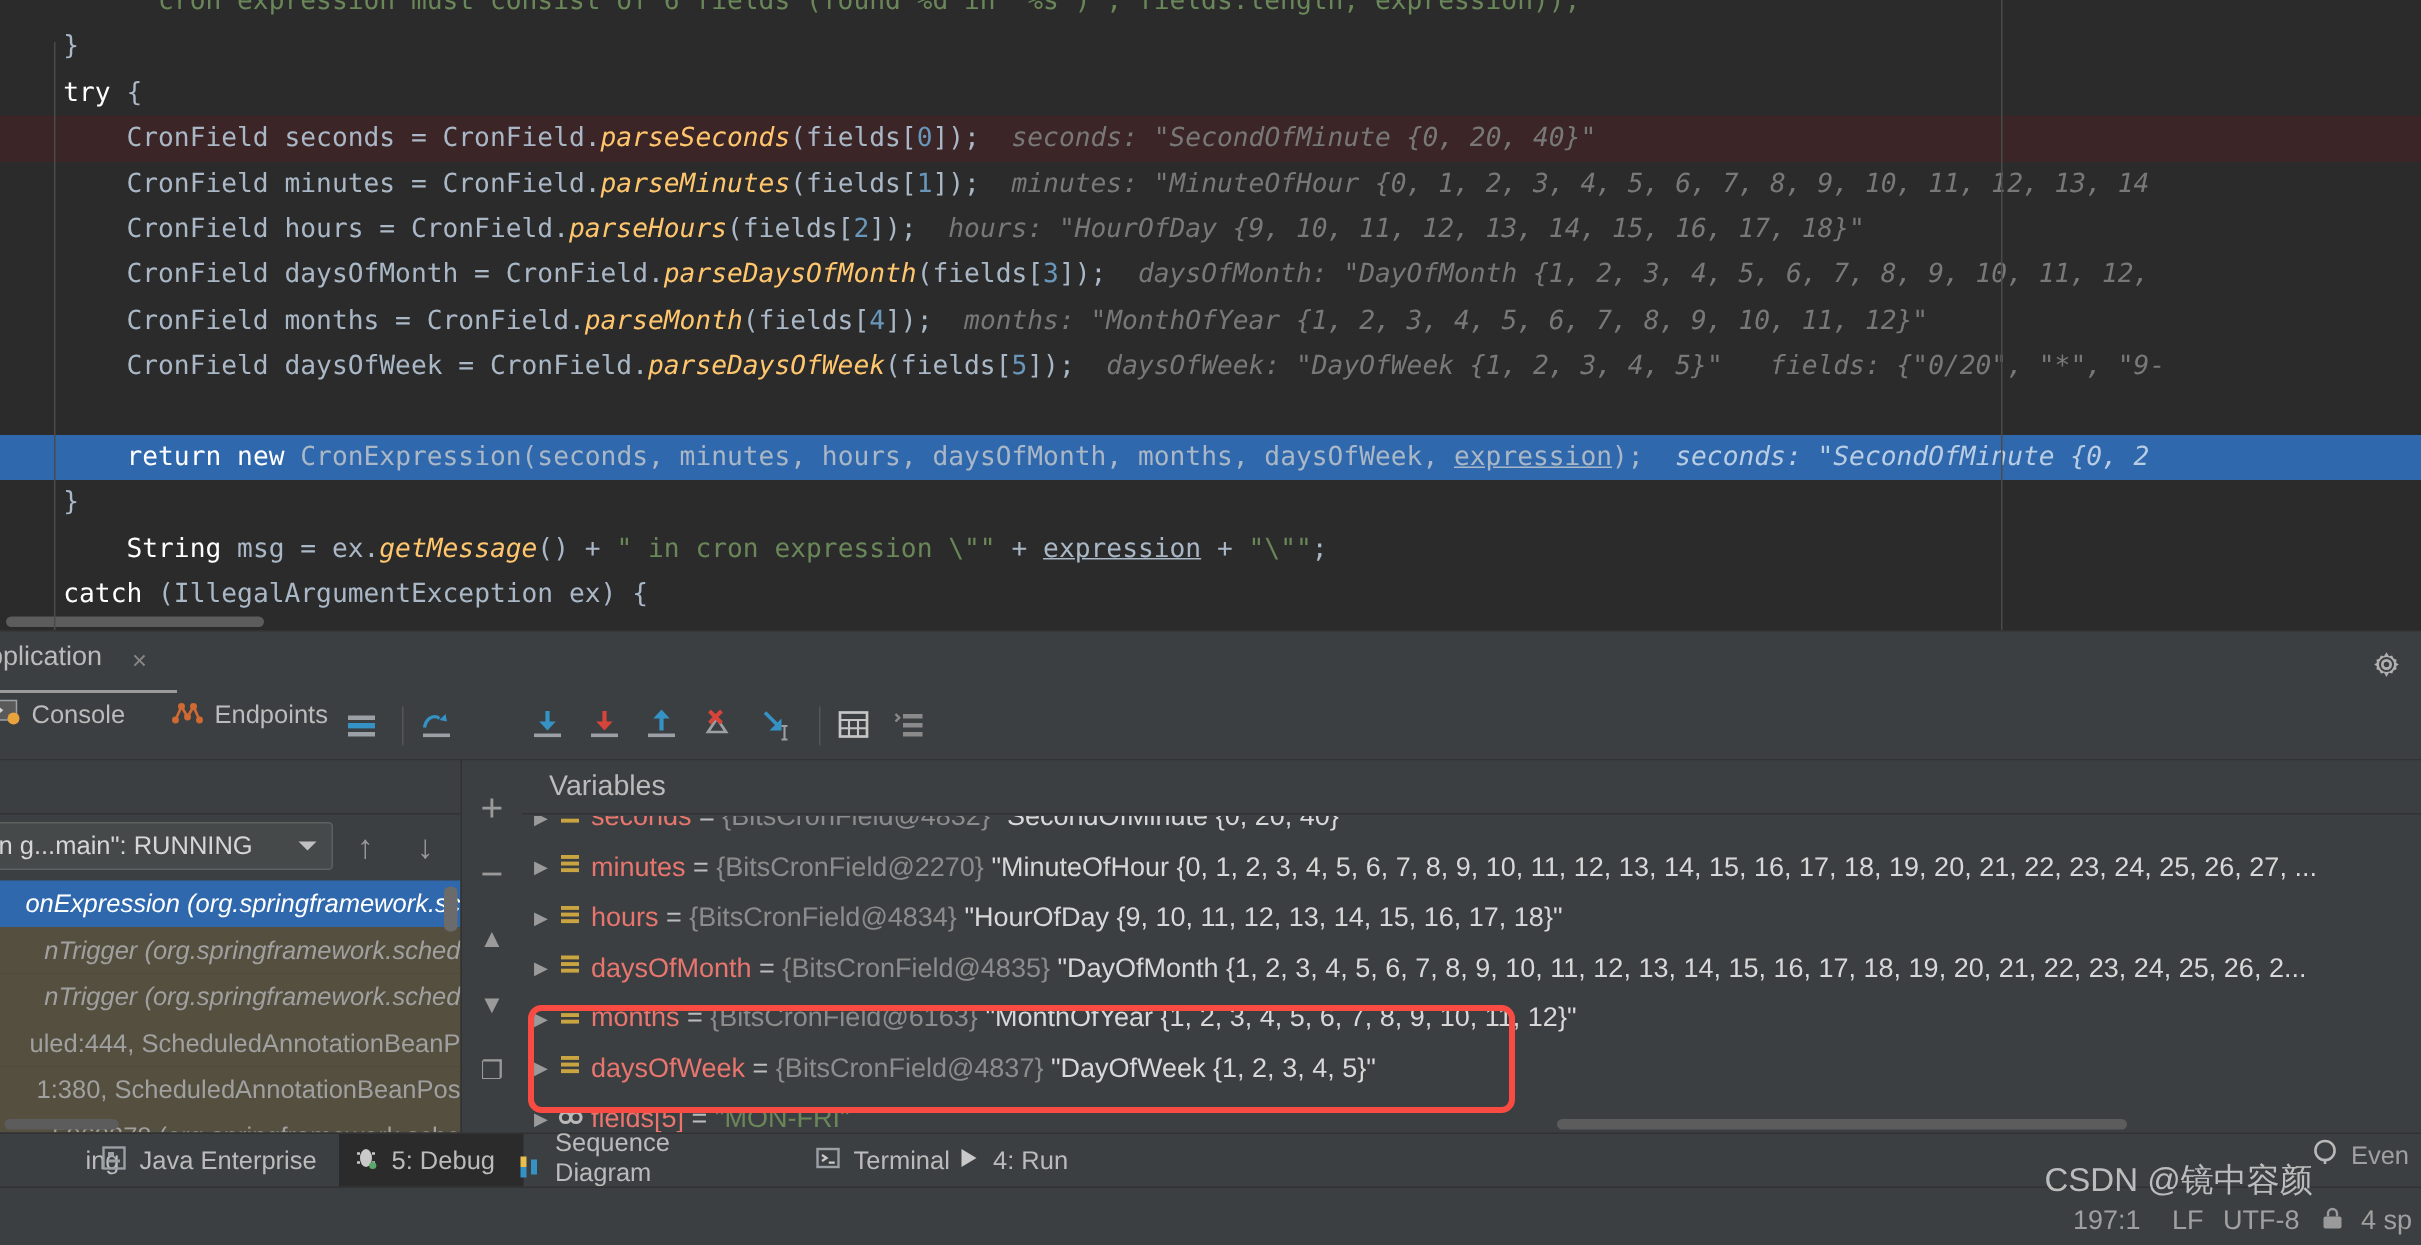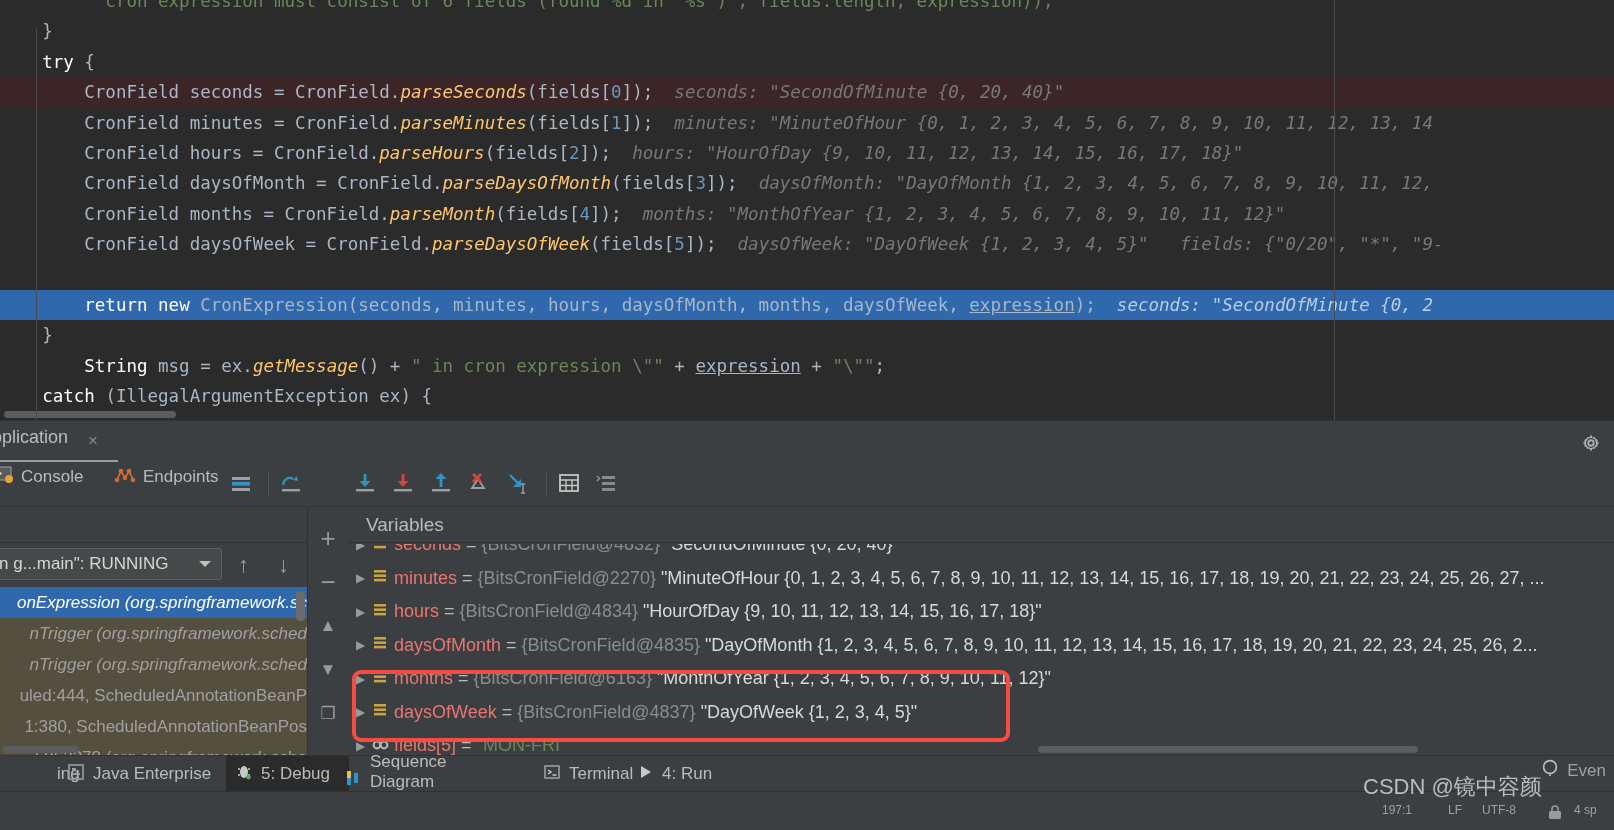--- a/index.html
+++ b/index.html
@@ -109,21 +109,21 @@
   
   .tw-bar { position:absolute; left:0; top:755px; width:1614px; height:36px;
     background:#3c3f41; border-top:1px solid #323232; }
   .tw-item { position:absolute; top:0; height:36px; display:flex; align-items:center;
     gap:8px; padding:0 9px; font-size:17px; color:#bbbbbb; }
   .tw-item.active { background:#2b2b2b; }
 
   
   .status { position:absolute; left:0; top:791px; width:1614px; height:39px;
     background:#3c3f41; border-top:1px solid #323232; }
-  .st-item { position:absolute; top:11px; font-size:12px; color:#a0a0a0; }
+  .st-item { position:absolute; top:11px; font-size:18px; color:#a0a0a0; }
   .watermark { position:absolute; left:1363px; top:772px; font-size:22px;
     color:#d8d8d8; opacity:.82; z-index:50; white-space:nowrap; }
   .evt { position:absolute; right:8px; top:758px; display:flex; align-items:center;
     gap:6px; font-size:17px; color:#a0a0a0; }
 </style>
 </head>
 <body>
 
 <div id="app">
 

